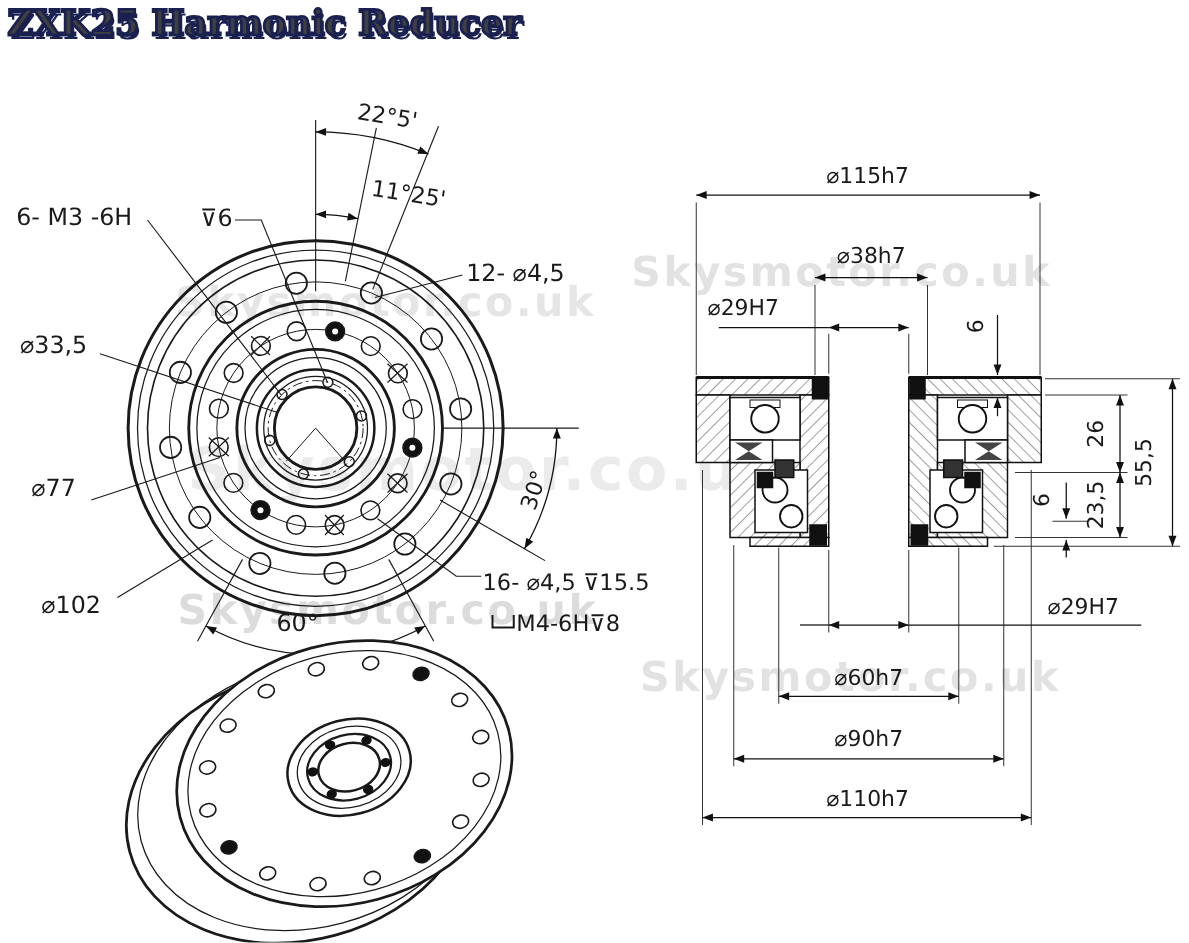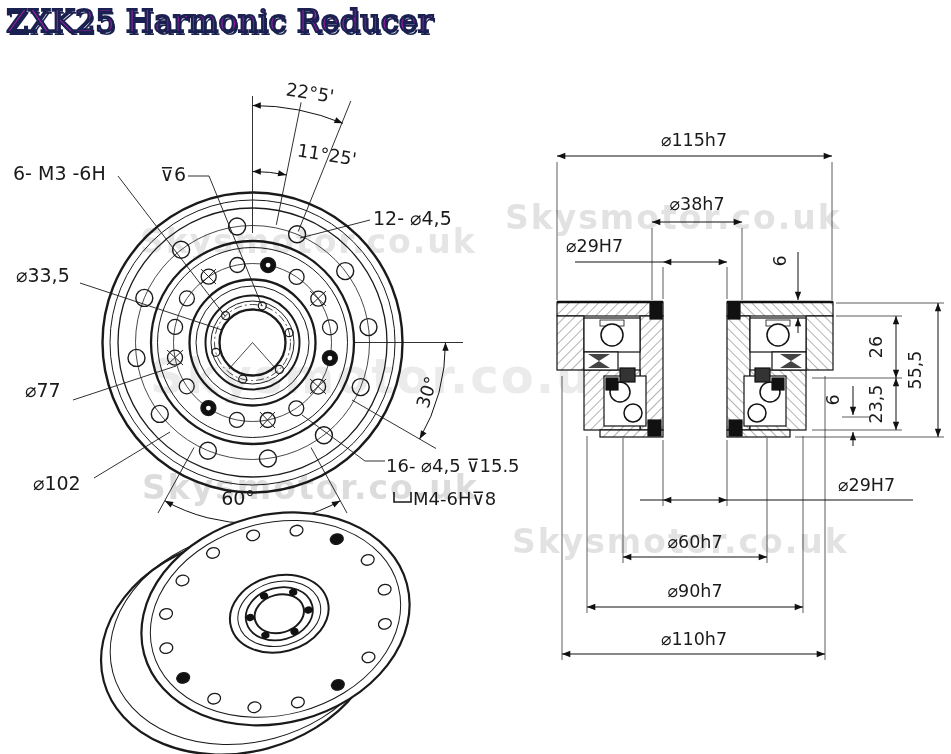--- a/index.html
+++ b/index.html
@@ -3,22 +3,22 @@
 <meta charset="utf-8">
 <style>
   html,body{margin:0;padding:0;}
   body{
     width:951px;height:754px;position:relative;background:#ffffff;
     overflow:hidden;font-family:"DejaVu Sans",sans-serif;
   }
   #title{
     position:absolute;left:6px;top:2px;
     font-family:"DejaVu Serif","Liberation Serif",serif;
-    font-weight:400;font-size:32px;letter-spacing:0px;
-    color:#a21caf;
+    font-weight:700;font-size:28px;letter-spacing:0px;
+    color:#404040;
     -webkit-text-stroke:2.2px #1a2150;
     text-shadow:2px 3px 0 #1a2150;
     white-space:nowrap;
   }
   .wm{
     position:absolute;color:rgba(110,110,110,0.18);
     font-family:"DejaVu Sans",sans-serif;font-weight:600;
     white-space:nowrap;letter-spacing:2px;user-select:none;
   }
   #wm-a{left:140px;top:222px;font-size:33px;}

